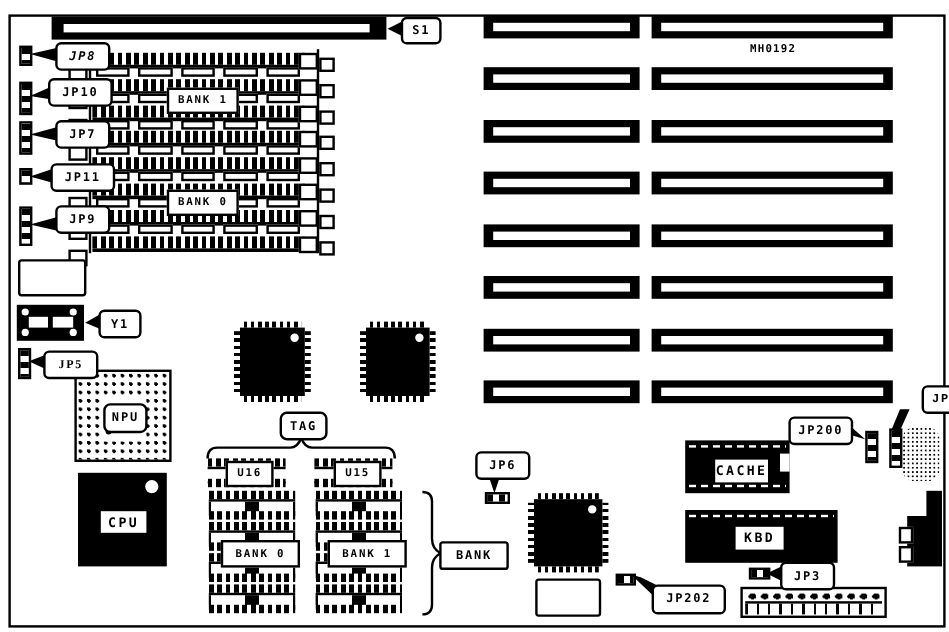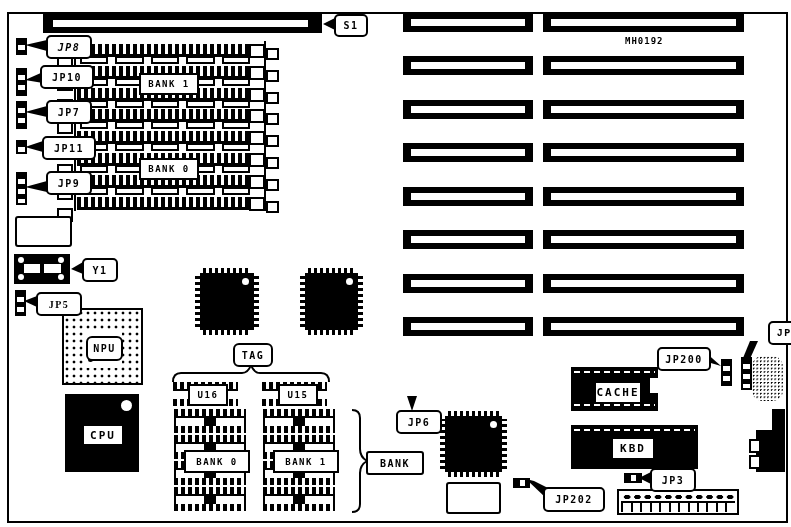--- a/index.html
+++ b/index.html
@@ -263,21 +263,21 @@
       <div class="dip" style="left:263px;top:487px;width:72px;height:24px;">
         <div class="c" style="top:0;"></div>
         <div class="m" style=""></div>
         <div class="c" style="bottom:0;"></div>
       </div>
     </div>
   <div class="boxlabel" style="left:184px;top:450px;width:62px;height:19px;">BANK 0</div>
   <div class="boxlabel" style="left:273px;top:450px;width:62px;height:19px;">BANK 1</div>
   <div class="callout" style="left:366px;top:451px;width:54px;height:20px;border-radius:3px;">BANK</div>
 
-  <div class="callout" style="left:396px;top:376px;width:42px;height:20px;margin-top:34px;">JP6</div>
+  <div class="callout" style="left:396px;top:376px;width:42px;height:20px;">JP6</div>
   <div class="jumph" style="left:404px;top:410px;width:17px;height:6px;"></div>
 
   <div class="qfp" style="left:440px;top:411px;width:67px;height:66px;">
     <div class="pt" style="top:0;"></div>
       <div class="pt" style="bottom:0;"></div>
     <div class="pl" style="left:0;"></div>
       <div class="pl" style="right:0;"></div>
     <div class="body"></div>
       <div class="dot" style="right:10px;top:10px;"></div>
   </div>

